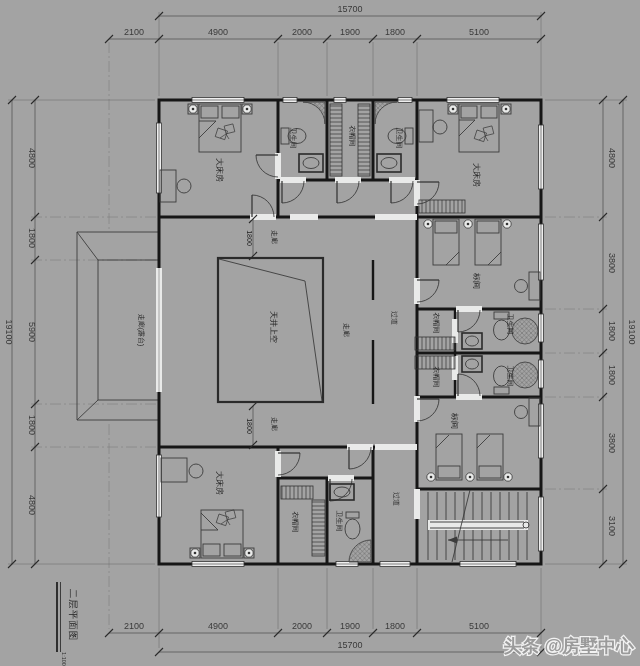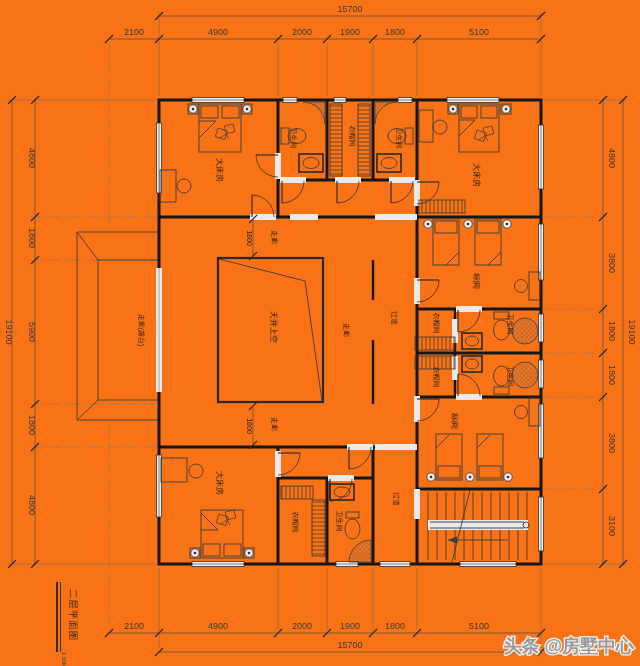--- a/index.html
+++ b/index.html
@@ -1,16 +1,16 @@
 <!DOCTYPE html>
 <html><head>
 <meta charset="utf-8">
 <style>
   html,body{margin:0;padding:0;background:#e9eae9;}
-  .canvas{position:relative;width:640px;height:666px;background:#f97316;overflow:hidden;
+  .canvas{position:relative;width:640px;height:666px;background:#a3a3a3;overflow:hidden;
           font-family:"Liberation Sans","DejaVu Sans",sans-serif;}
   svg text{font-family:"Liberation Sans","DejaVu Sans",sans-serif;}
   .dimtxt{font-size:9px;fill:#3a3a3a;}
   .dimtot{font-size:9px;fill:#3a3a3a;}
   .roomtxt{font-size:8px;fill:#1f1f1f;}
   .smalltxt{font-size:7px;fill:#1f1f1f;}
   .titletxt{font-size:9.5px;fill:#222;letter-spacing:1px;}
   .scaletxt{font-size:5.5px;fill:#333;}
   .wm{font-size:18px;font-weight:bold;fill:#9a9a9a;stroke:#f2f2f2;stroke-width:2.5px;paint-order:stroke;}
   .wall{stroke:#161616;stroke-width:3;fill:none;stroke-linecap:butt;}

